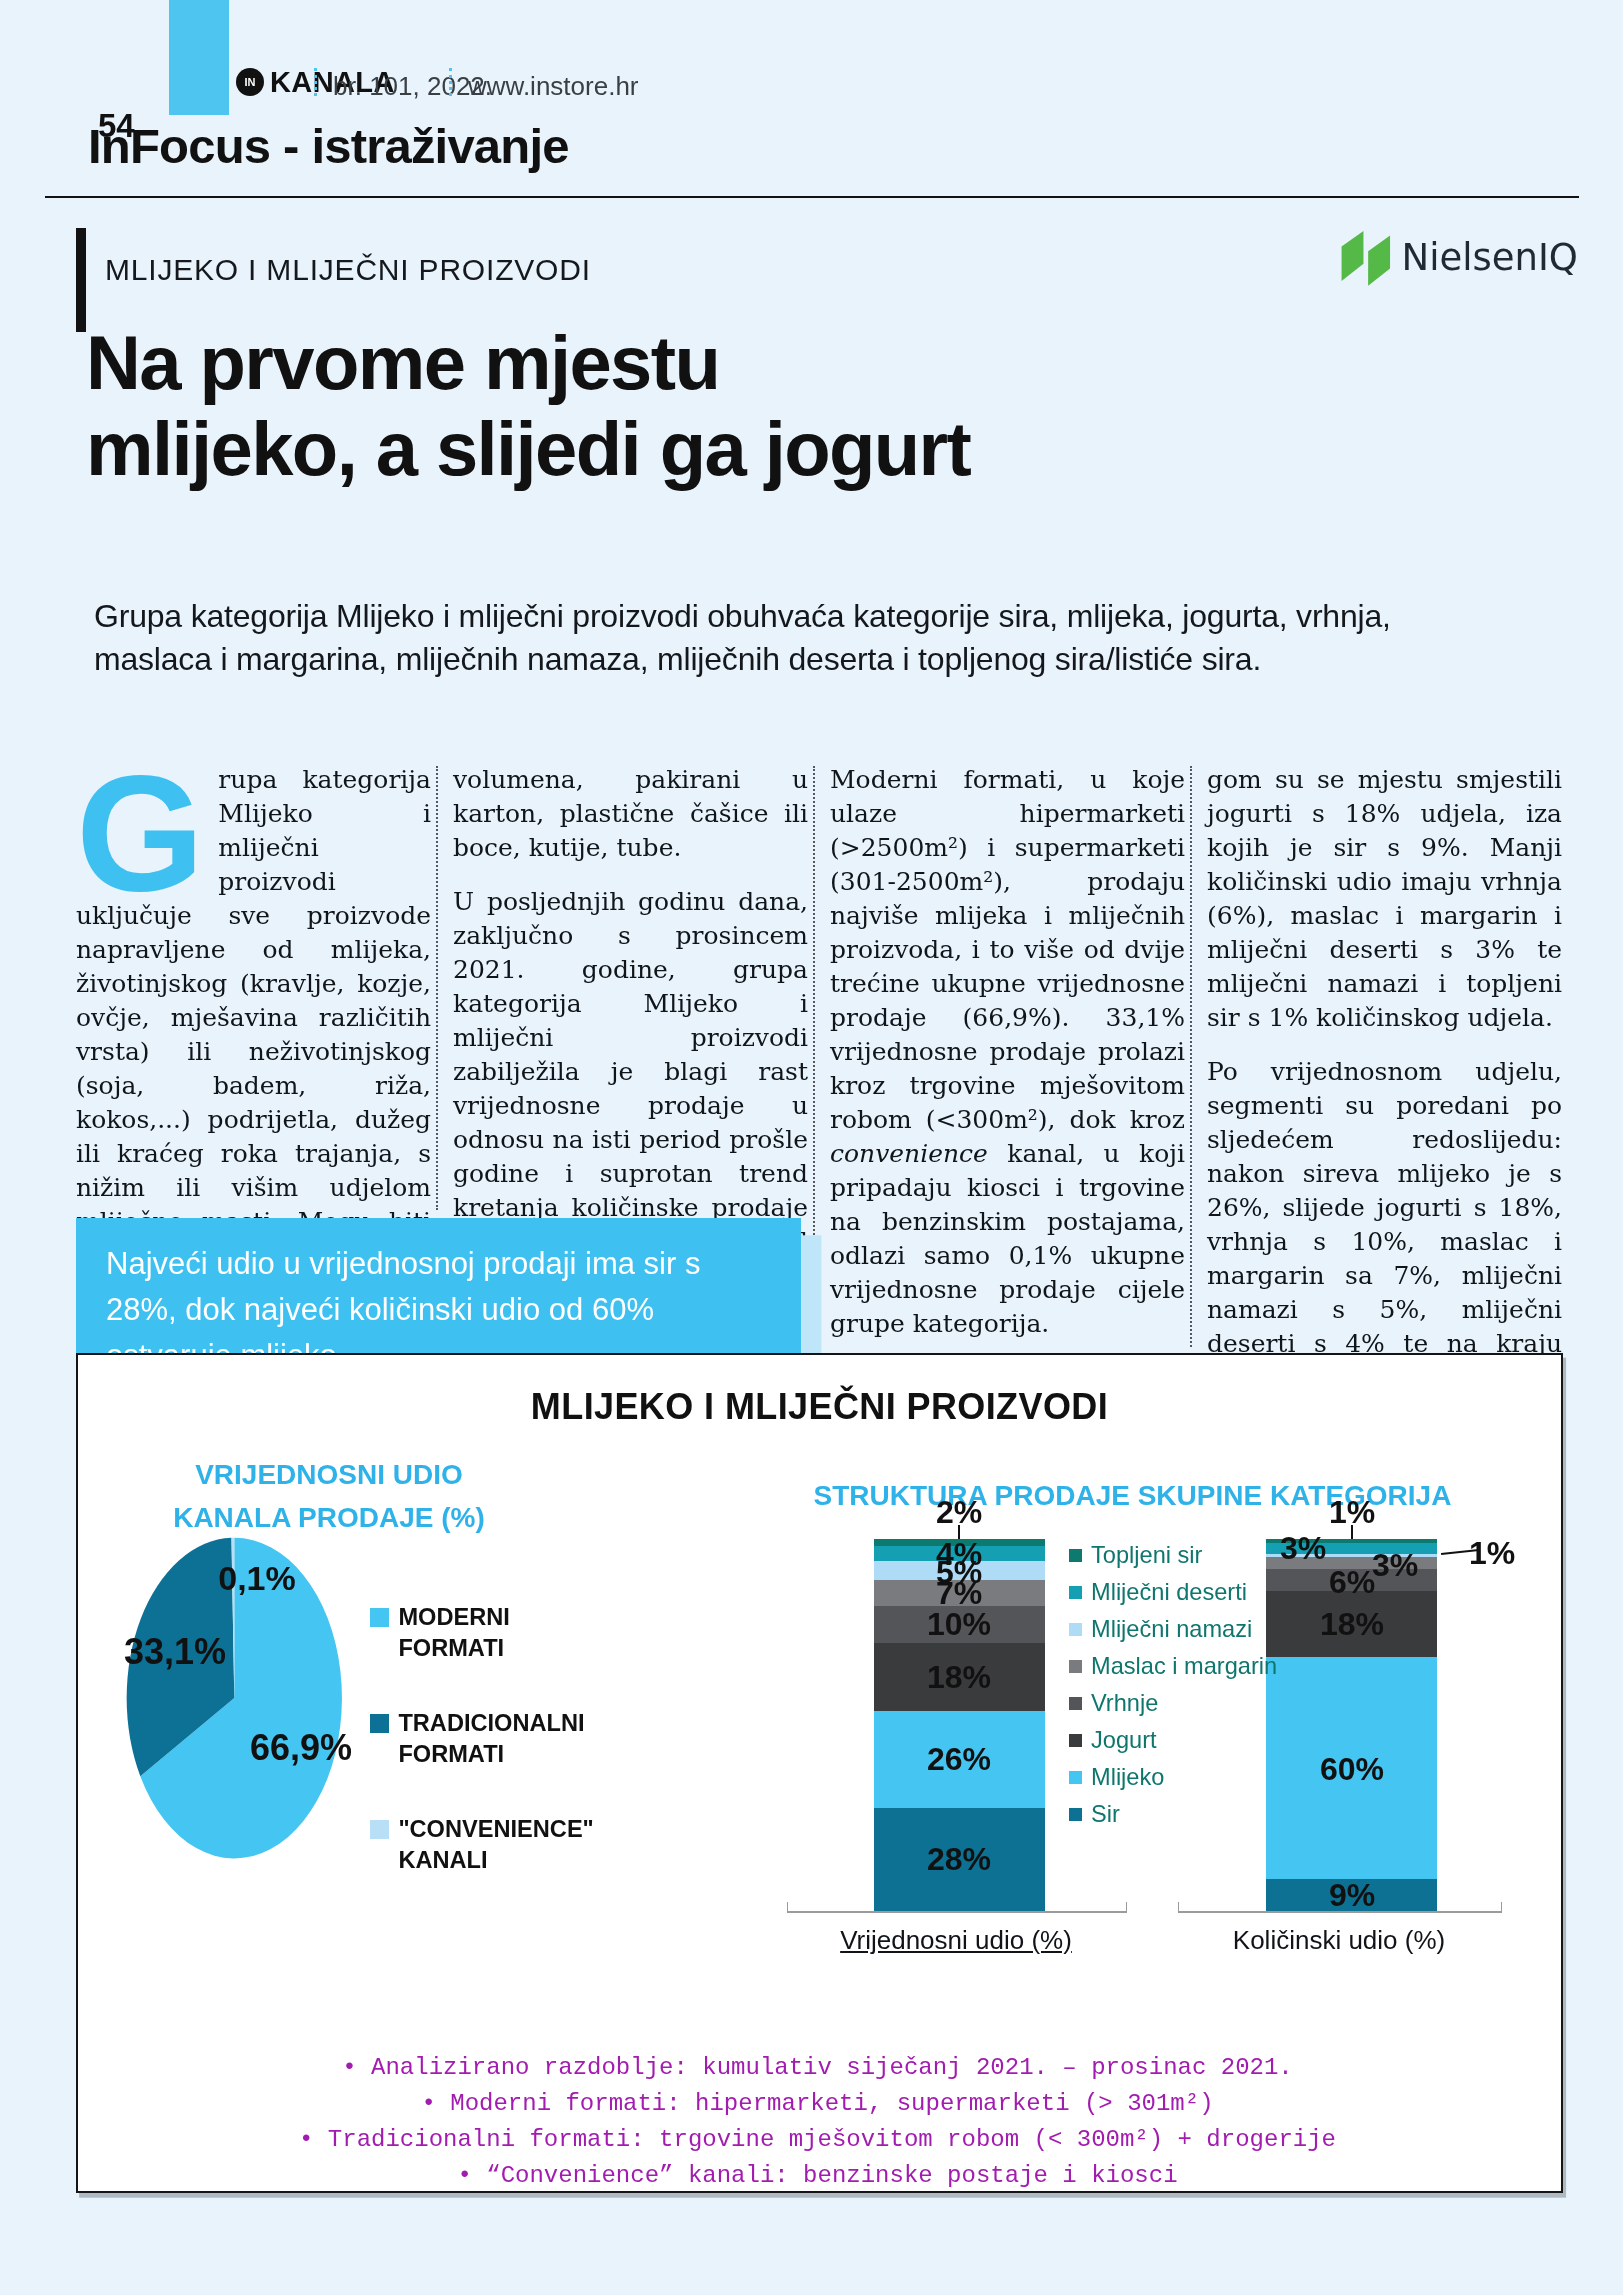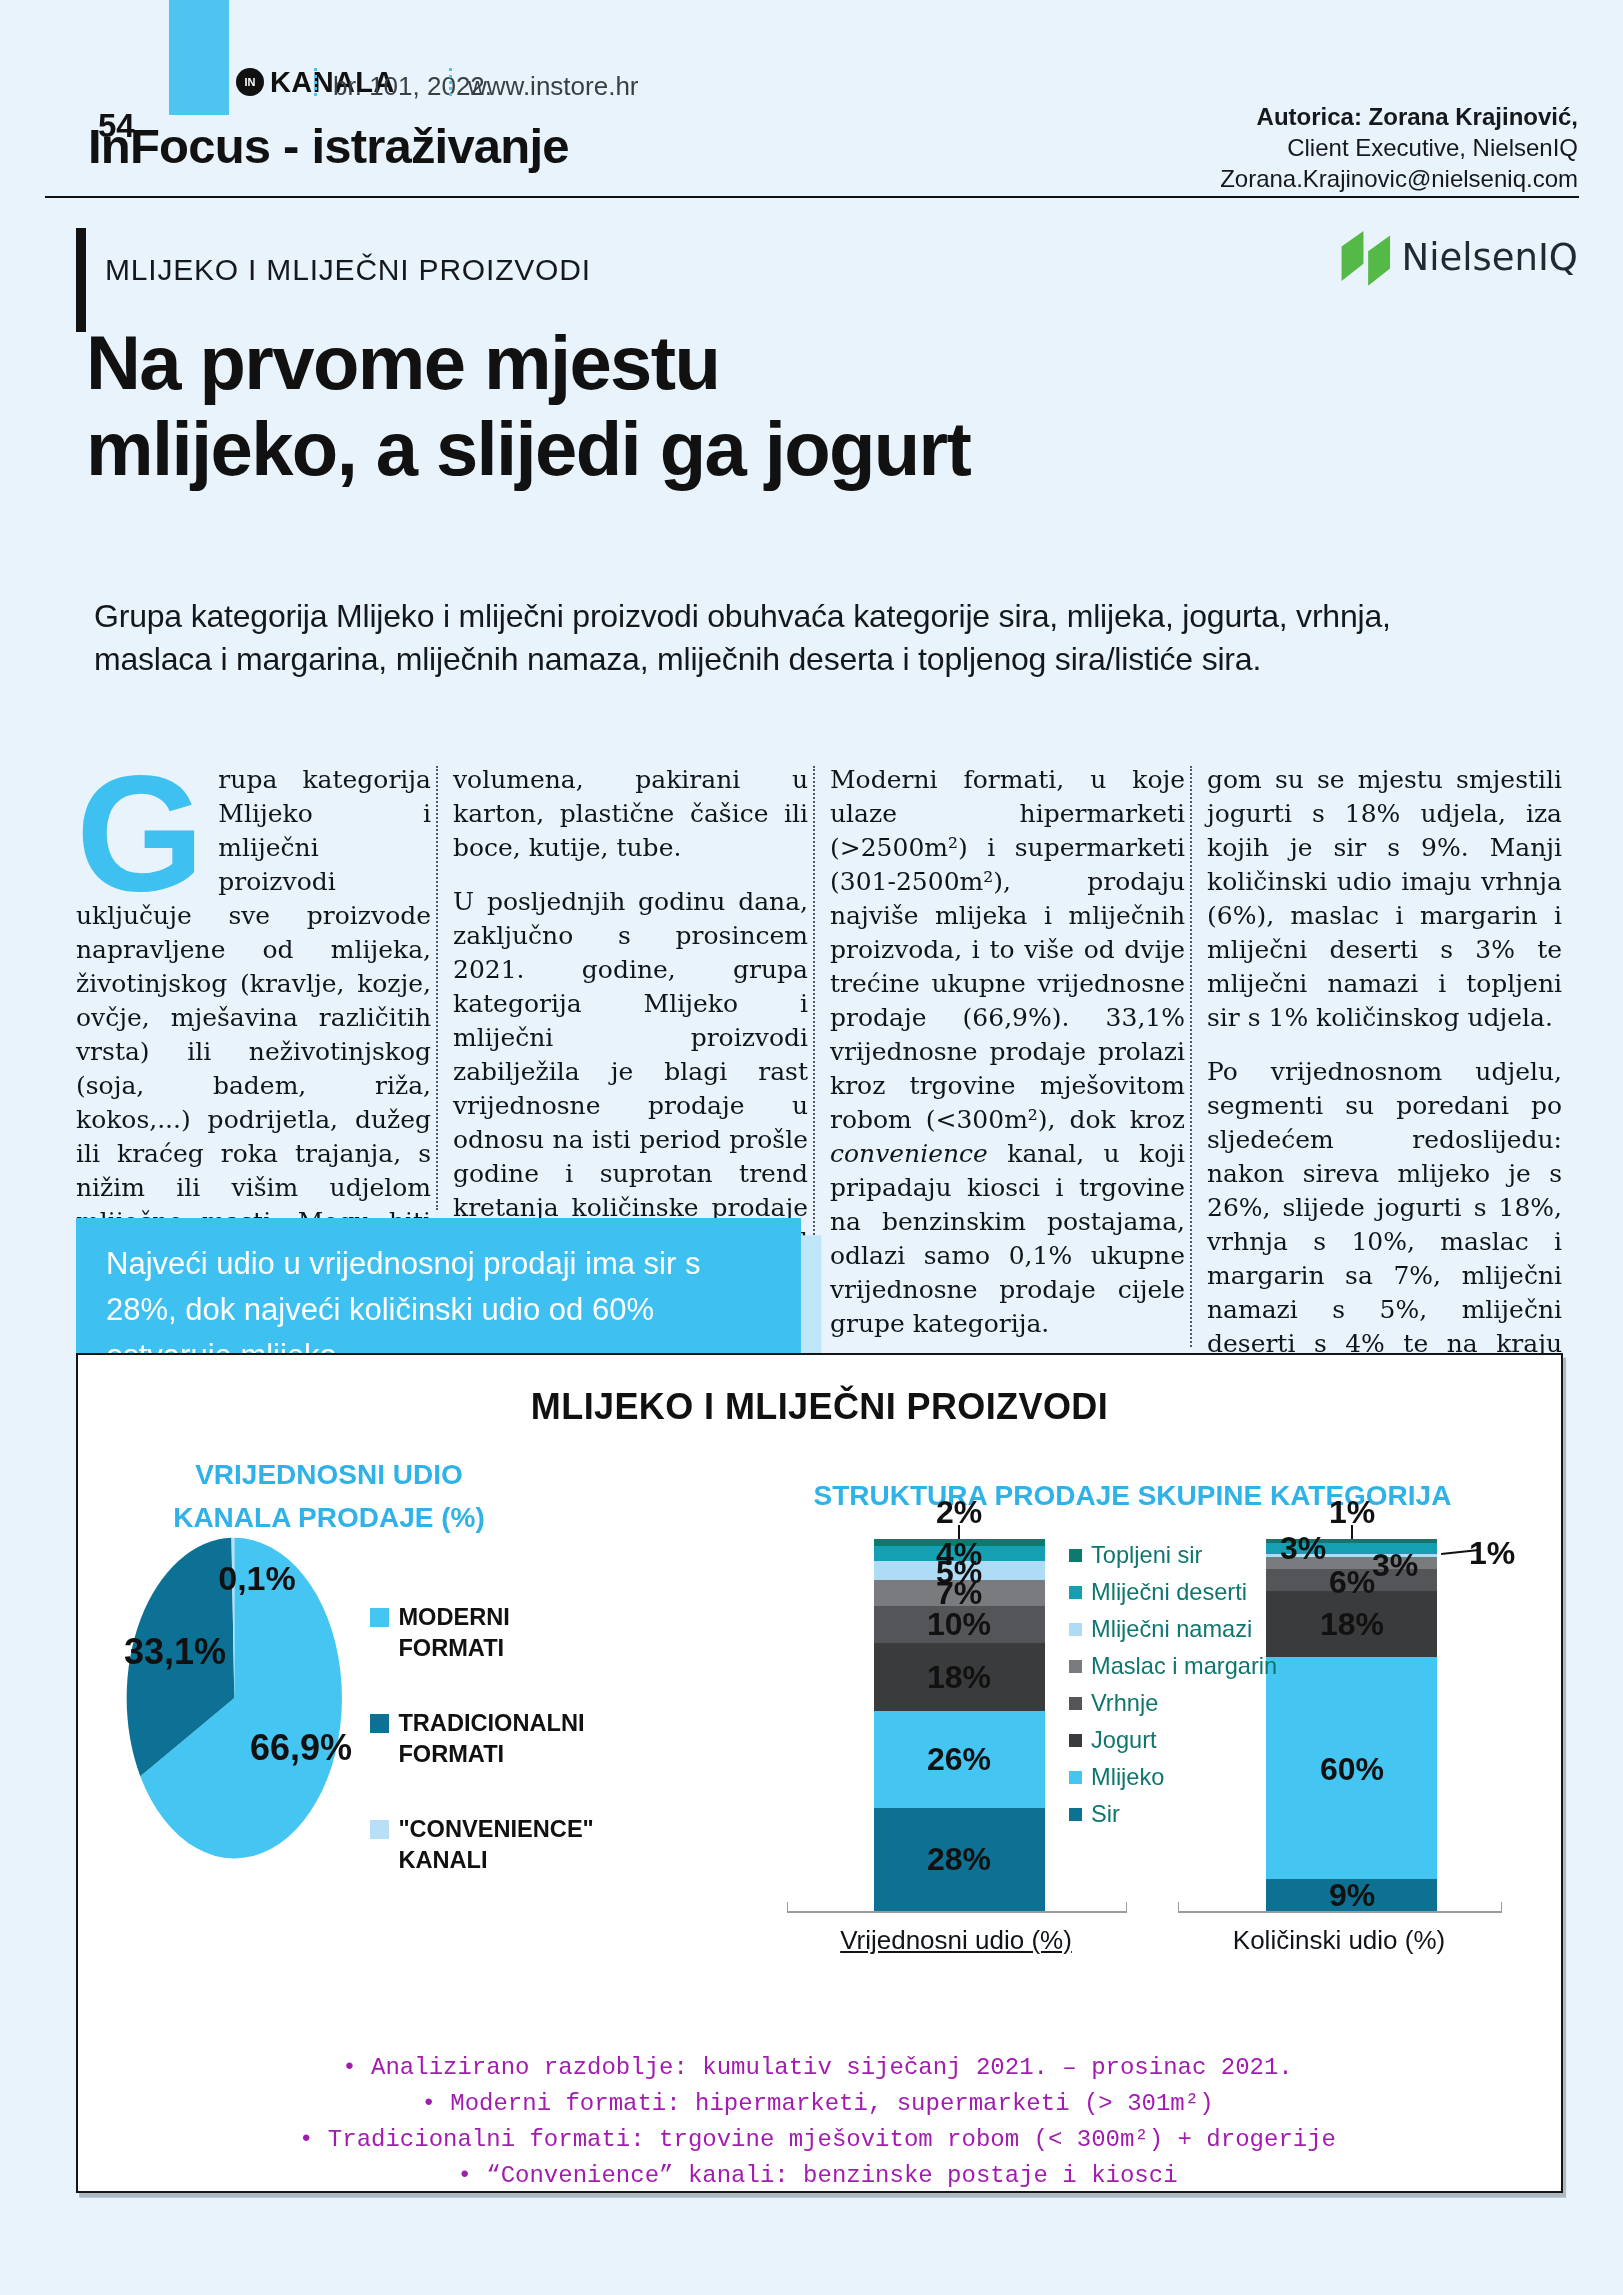--- a/index.html
+++ b/index.html
@@ -71,25 +71,20 @@
 
   <div class="abs pagenum">54</div>
   <div class="abs hrect"></div>
   <div class="abs incircle">IN</div>
   <div class="abs brand">KANALA</div>
   <div class="abs hsep" style="left:314px"></div>
   <div class="abs issue">br. 101, 2022.</div>
   <div class="abs hsep" style="left:449px"></div>
   <div class="abs site">www.instore.hr</div>
   <div class="abs infocus">InFocus - istraživanje</div>
-  <div class="abs authors">
-    <div class="b">Autorica: Zorana Krajinović,</div>
-    <div>Client Executive, NielsenIQ</div>
-    <div>Zorana.Krajinovic@nielseniq.com</div>
-  </div>
   <div class="abs toprule"></div>
 
   <div class="abs niq">
     <svg width="61" height="57" viewBox="0 0 78 72">
       <path d="M2 22 L30 2 L30 44 L2 66 Z" fill="#55B948"></path>
       <path d="M36 28 L64 8 L64 50 L36 72 Z" fill="#55B948"></path>
     </svg>
     <span class="niq-text">NielsenIQ</span>
   </div>
 

